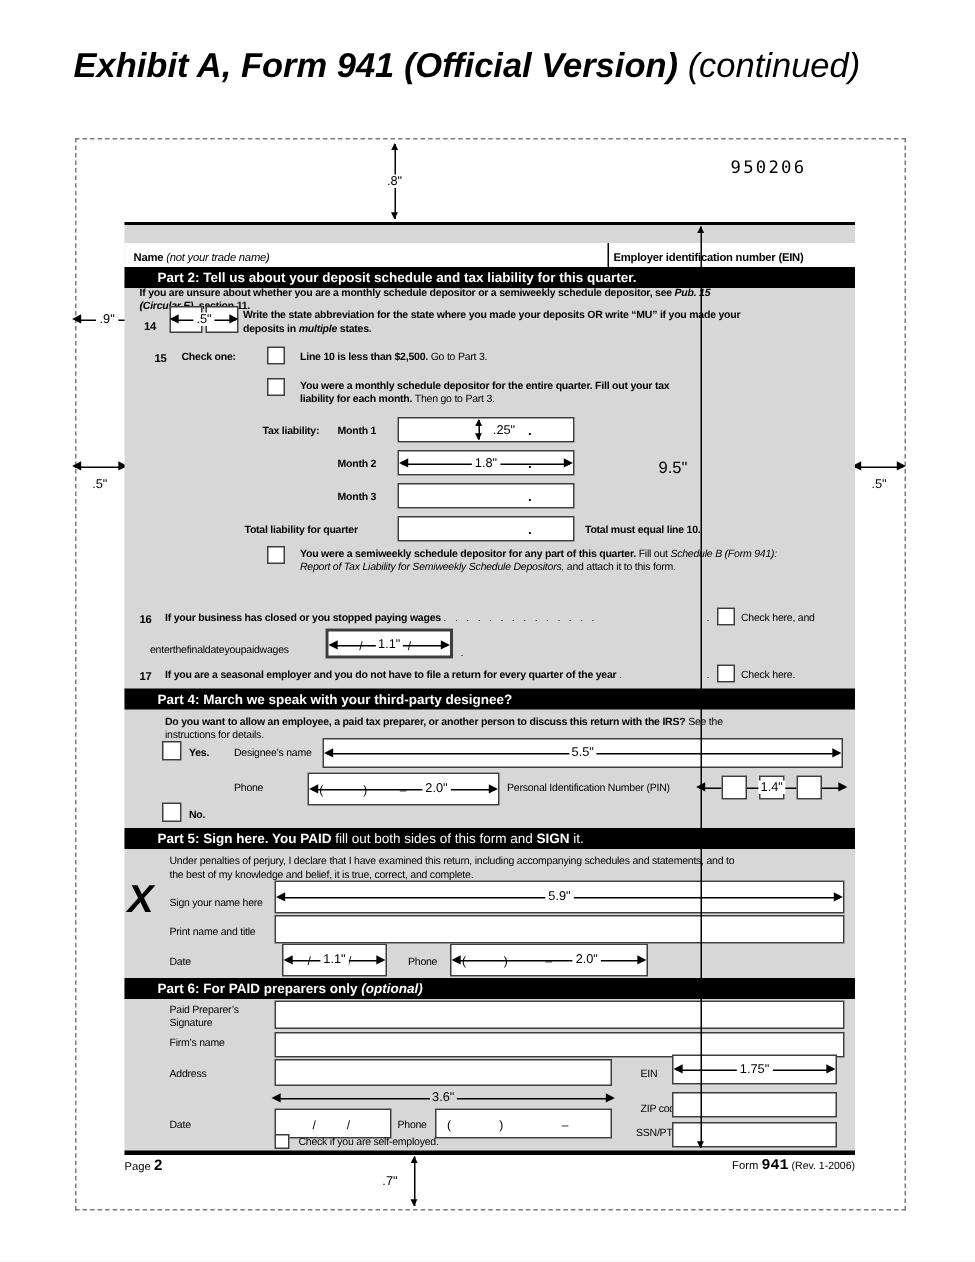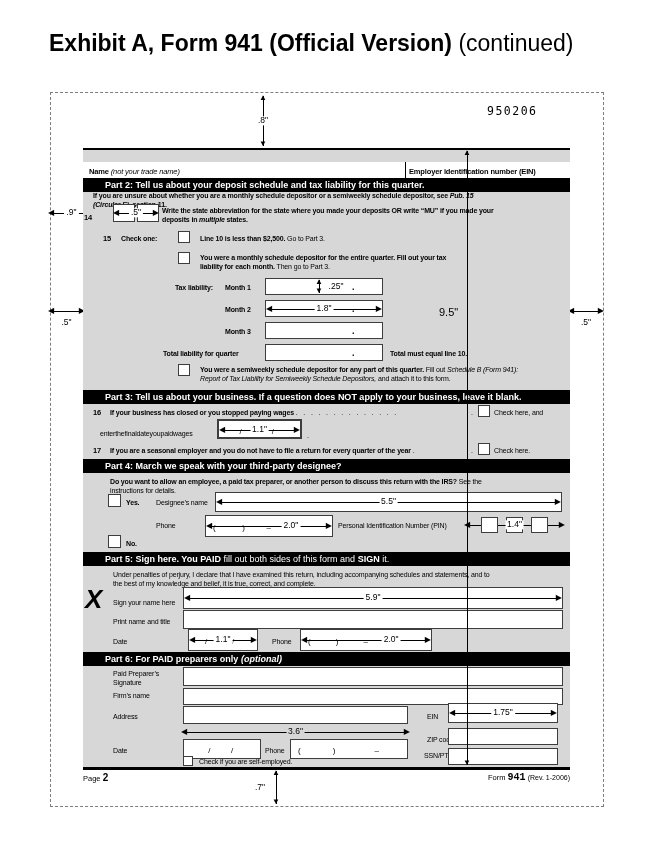--- a/index.html
+++ b/index.html
@@ -1,19 +1,19 @@
 <!DOCTYPE html>
 <html><head>
 <meta charset="utf-8">
 <style>
   html,body{margin:0;padding:0;background:#fff;}
   .canvas{position:relative;width:650px;height:841px;background:#fff;
           font-family:"Liberation Sans",sans-serif;color:#000;overflow:hidden;}
   .abs{position:absolute;}
-  .title{position:absolute;left:49px;top:30px;font-size:23px;font-weight:bold;white-space:nowrap;}
+  .title{position:absolute;left:49px;top:30px;font-size:23px;font-weight:bold;white-space:nowrap;font-style:italic;}
   .title .suffix{font-weight:normal;}
   .dashed{position:absolute;left:50px;top:92px;width:552px;height:713px;border:1px dashed #7d7d7d;}
   .form{position:absolute;left:83px;top:148px;width:487px;height:622px;background:#d7d7d7;
         border-top:2px solid #000;border-bottom:3px solid #000;box-sizing:border-box;}
   .namerow{position:absolute;left:0;top:0;width:100%;height:24px;background:#fff;margin-top:12px;}
   .vdiv{position:absolute;border-left:1px solid #000;}
   .pbar{position:absolute;left:0;width:100%;height:14px;background:#000;color:#fff;
         font-size:9px;font-weight:bold;line-height:14px;padding-left:22px;box-sizing:border-box;white-space:nowrap;}
   .t{position:absolute;font-size:7px;letter-spacing:-0.15px;line-height:1.35;white-space:nowrap;}
   .b{font-weight:bold;}
@@ -97,21 +97,21 @@
       <div class="t b" style="left:326px;top:5px;font-size:7.5px;">Employer identification number (EIN)</div>
     </div>
 
     <div class="pbar" style="top:28px;">Part 2: Tell us about your deposit schedule and tax liability for this quarter.</div>
 
     <div class="t" style="left:10px;top:41px;">
       <div><span class="b">If you are unsure about whether you are a monthly schedule depositor or a semiweekly schedule depositor, see</span> <span class="b i">Pub. 15</span></div>
       <div><span class="b i">(Circular E),</span> <span class="b">section 11.</span></div>
     </div>
 
-    <div class="t b" style="left:1px;top:63px;font-size:7.5px;text-align:center;">14</div>
+    <div class="t b" style="left:13px;top:63px;font-size:7.5px;text-align:center;">14</div>
     <div class="wbox" style="left:30px;top:54px;width:22px;height:18px;"></div>
     <div class="wbox" style="left:54px;top:54px;width:22px;height:18px;"></div>
     <div class="mh" style="left:32px;top:58px;width:42px;height:10px;">
       <span class="ln"></span>
       <span class="hd l">◀</span>
       <span class="hd r">▶</span>
       <span class="lb bgw">.5"</span>
     </div>
     <div class="t" style="left:79px;top:56px;">
       <div><span class="b">Write the state abbreviation for the state where you made your deposits OR write “MU” if you made your</span></div>
@@ -162,21 +162,20 @@
       <span class="dot" style="left:86px;top:3px;">.</span>
     </div>
     <div class="t b" style="left:307px;top:199px;">Total must equal line 10.</div>
 
     <div class="cb" style="left:95px;top:214px;"></div>
     <div class="t" style="left:117px;top:215px;">
       <div><span class="b">You were a semiweekly schedule depositor for any part of this quarter.</span> <span>Fill out</span> <span class="i">Schedule B (Form 941):</span></div>
       <div><span class="i">Report of Tax Liability for Semiweekly Schedule Depositors,</span> <span>and attach it to this form.</span></div>
     </div>
 
-    <div class="pbar" style="top:240px;">Part 3: Tell us about your business. If a question does NOT apply to your business, leave it blank.</div>
     <div class="t b" style="left:10px;top:258px;font-size:7.5px;">16</div>
     <div class="t" style="left:27px;top:258px;">
       <span class="b">If your business has closed or you stopped paying wages</span>
       <span class="lead">. . . . . . . . . . . . . .</span>
     </div>
     <div class="t" style="left:388px;top:258px;">.</div>
     <div class="cb" style="left:395px;top:255px;"></div>
     <div class="t" style="left:411px;top:258px;">Check here, and</div>
     <div class="t" style="left:17px;top:279px;">enterthefinaldateyoupaidwages</div>
     <div class="wbox" style="left:134px;top:269px;width:85px;height:20px;border-width:2px;">

